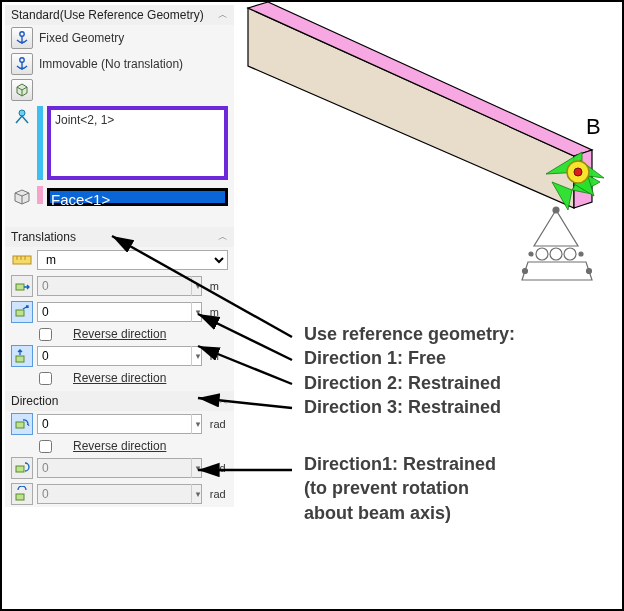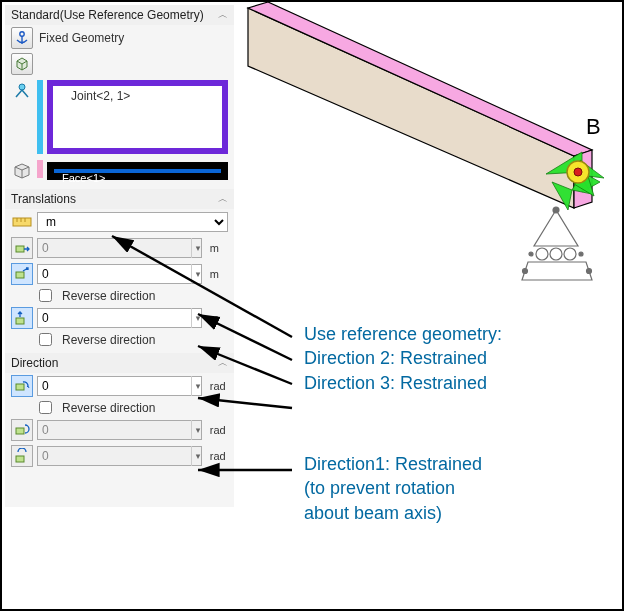--- a/index.html
+++ b/index.html
@@ -78,41 +78,41 @@
     align-self: stretch;
     flex-shrink: 0;
   }
   .vbar.pink {
     background: #f5a5cc;
     height: 18px;
   }
   .listbox {
     flex: 1;
     height: 74px;
-    border: 6px solid #6d28d9;
+    border: 4px solid #6d28d9;
     background: #fff;
-    padding: 3px 18px;
+    padding: 3px 4px;
     font-size: 12px;
     color: #333;
   }
   .single-input-row {
     display: flex;
     align-items: center;
     padding: 3px 6px;
     gap: 4px;
   }
   .selected-item {
     flex: 1;
     height: 18px;
     line-height: 18px;
-    padding: 0 8px;
+    padding: 0 1px;
     background: #0a66d6;
     color: #fff;
-    font-size: 11px;
-    border: 7px solid #000000;
+    font-size: 15px;
+    border: 3px solid #000000;
   }
   .unit-select {
     display: flex;
     align-items: center;
     padding: 3px 6px;
     gap: 4px;
   }
   .ruler-icon {
     width: 22px; height: 16px;
     display:flex; align-items:center; justify-content:center;
@@ -167,43 +167,45 @@
   }
   .unit-suffix {
     width: 20px;
     font-size: 11px;
     color: #333;
     margin-left: 2px;
   }
   .checkbox-row {
     padding: 2px 6px 2px 34px;
     display:flex;
-    align-items:flex-start;
-    gap:10px;
+    align-items:flex-end;
+    gap:21px;
     font-size:12px;
     color:#333;
+    text-decoration:underline;
   }
   .checkbox-row input { margin:0; }
 
   
   .viewport {
     position: absolute;
     left: 232px;
     top: 0;
     width: 388px;
     height: 606px;
     background: #fff;
   }
 
   .annotation {
     position: absolute;
     font-family: Arial, sans-serif;
     font-size: 18px;
-    color: #0369a1;
+    color: #404040;
     line-height: 1.35;
+    font-weight: bold;
   }
   .annot-B {
     position:absolute;
     font-family: Arial, sans-serif;
     font-size:22px;
     color:#000;
   }
 
   svg { display:block; }
   .arrow-svg {
@@ -225,20 +227,30 @@
     <span class="option-icon">
       <svg width="16" height="16" viewBox="0 0 16 16">
           <circle cx="8" cy="4" r="2.2" fill="none" stroke="#1d5ac4" stroke-width="1.4"></circle>
           <line x1="8" y1="6" x2="8" y2="14" stroke="#1d5ac4" stroke-width="1.4"></line>
           <path d="M3 10 Q8 15 13 10" fill="none" stroke="#1d5ac4" stroke-width="1.4"></path>
         </svg>
     </span>
     <span class="option-label">Fixed Geometry</span>
   </div>
 
+  <div class="option-row">
+    <span class="option-icon">
+      <svg width="16" height="16" viewBox="0 0 16 16">
+          <circle cx="8" cy="4" r="2.2" fill="none" stroke="#1d5ac4" stroke-width="1.4"></circle>
+          <line x1="8" y1="6" x2="8" y2="14" stroke="#1d5ac4" stroke-width="1.4"></line>
+          <path d="M3 10 Q8 15 13 10" fill="none" stroke="#1d5ac4" stroke-width="1.4"></path>
+        </svg>
+    </span>
+    <span class="option-label">Immovable (No translation)</span>
+  </div>
 
   <div class="option-row">
     <span class="option-icon">
       <svg width="16" height="16" viewBox="0 0 16 16">
           <path d="M3 5 L8 2 L13 5 L13 11 L8 14 L3 11 Z" fill="#dfe9da" stroke="#4a7a3a" stroke-width="1"></path>
           <path d="M3 5 L8 8 L13 5 M8 8 L8 14" fill="none" stroke="#4a7a3a" stroke-width="1"></path>
         </svg>
     </span>
   </div>
 
@@ -262,21 +274,21 @@
           <path d="M3 6 L10 3 L17 6 L17 14 L10 17 L3 14 Z" fill="#e6e6e6" stroke="#777"></path>
           <path d="M3 6 L10 9 L17 6 M10 9 L10 17" fill="none" stroke="#777"></path>
         </svg>
     </span>
     <span class="vbar pink"></span>
     <div class="selected-item">
       <span>Face&lt;1&gt;</span>
     </div>
   </div>
 
-  <div class="section-header" style="margin-top:4px;text-align:center;">
+  <div class="section-header" style="margin-top:16px;text-align:center;">
     <span>Translations</span>
     <span class="chevron">︿</span>
   </div>
 
   <div class="unit-select">
     <span class="ruler-icon">
       <svg width="20" height="14">
           <rect x="1" y="3" width="18" height="8" fill="#f7d96a" stroke="#b89020"></rect>
           <line x1="5" y1="3" x2="5" y2="7" stroke="#b89020"></line>
           <line x1="9" y1="3" x2="9" y2="7" stroke="#b89020"></line>
@@ -411,20 +423,21 @@
       <circle cx="55" cy="61" r="2.5" fill="#6e6e6e"></circle>
       <circle cx="-3" cy="44" r="2" fill="#6e6e6e"></circle>
       <circle cx="47" cy="44" r="2" fill="#6e6e6e"></circle>
     </g>
   </svg>
 
   <div class="annot-B" style="left:352px; top:112px;">B</div>
 
   <div class="annotation" style="left:70px; top:320px;">
     <div>Use reference geometry:</div>
+    <div>Direction 1: Free</div>
     <div>Direction 2: Restrained</div>
     <div>Direction 3: Restrained</div>
   </div>
 
   <div class="annotation" style="left:70px; top:450px;">
     <div>Direction1: Restrained</div>
     <div>(to prevent rotation</div>
     <div>about beam axis)</div>
   </div>
 </div>

